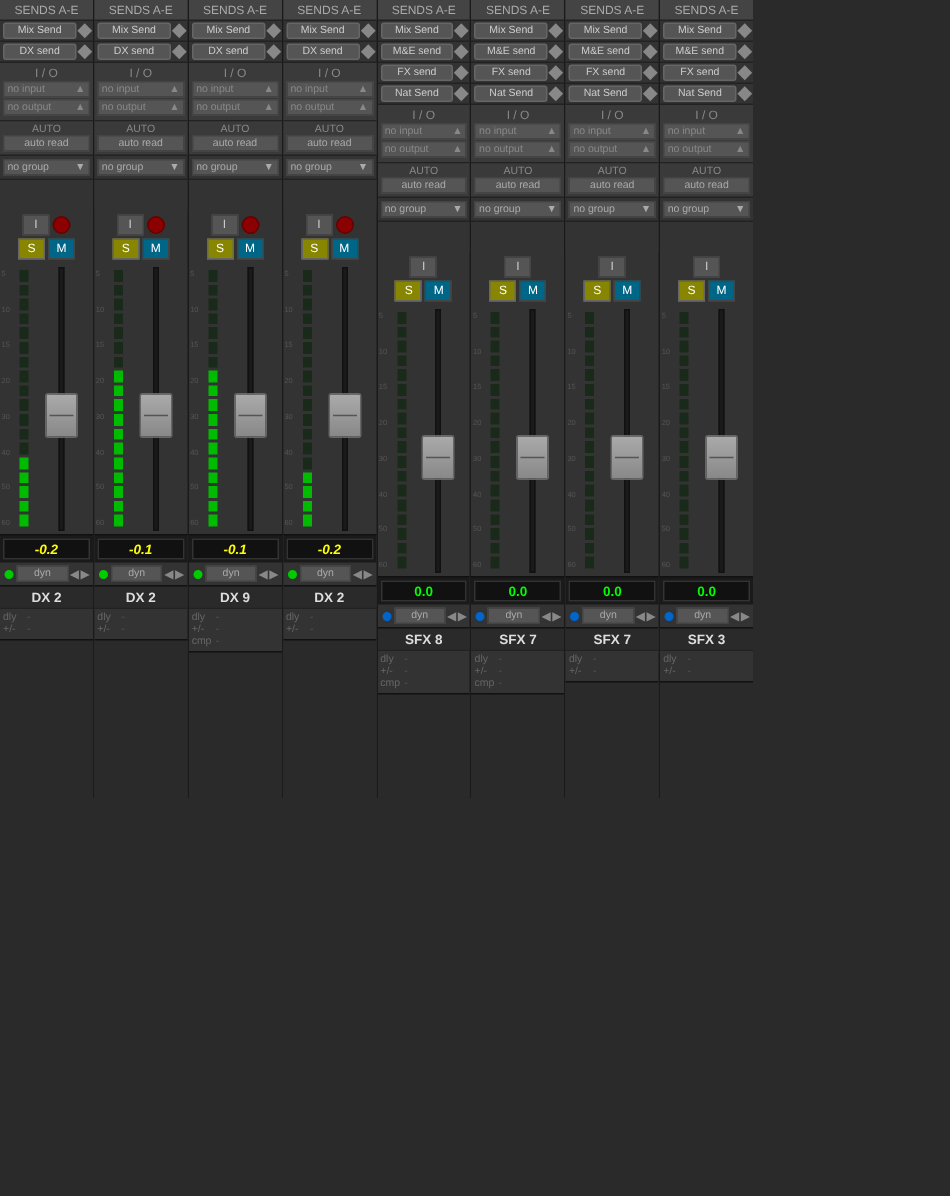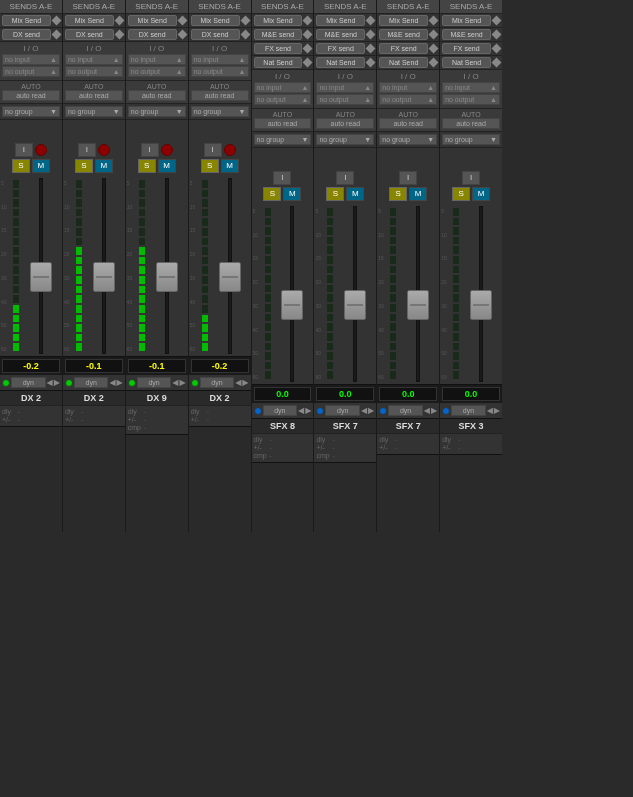--- a/index.html
+++ b/index.html
@@ -237,21 +237,21 @@
     }
     .fader-value {
       text-align: center;
       font-size: 9px;
       font-weight: bold;
       padding: 1px 2px;
       border: 1px solid #333;
       background: #111;
     }
     .fader-value.green { color: #00ff00; }
-    .fader-value.yellow { color: #ffff00; }
+    .fader-value.yellow { color: #ffff00; font-style: italic; }
 
     
     .dyn-section {
       display: flex;
       align-items: center;
       padding: 2px;
       gap: 1px;
     }
     .dyn-led {
       width: 8px;

